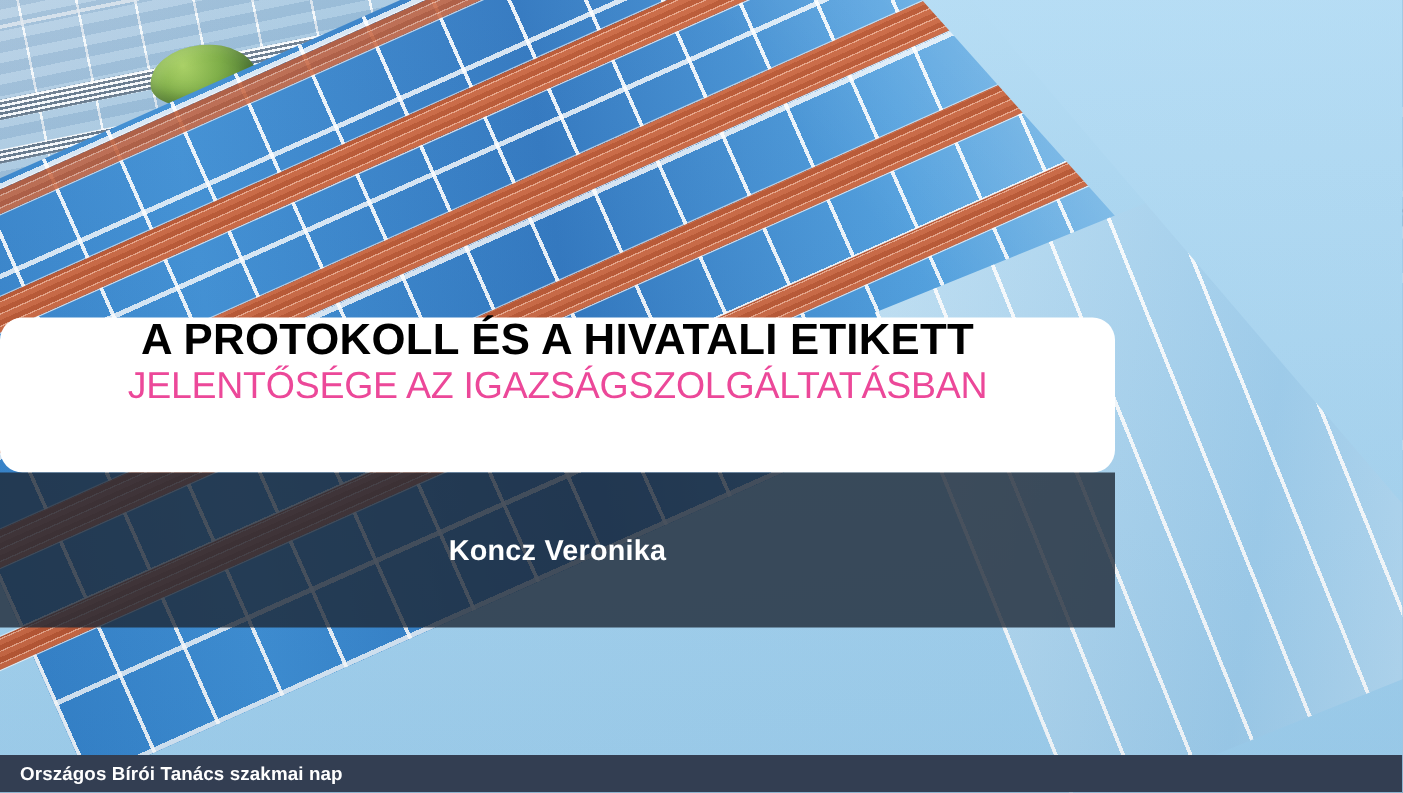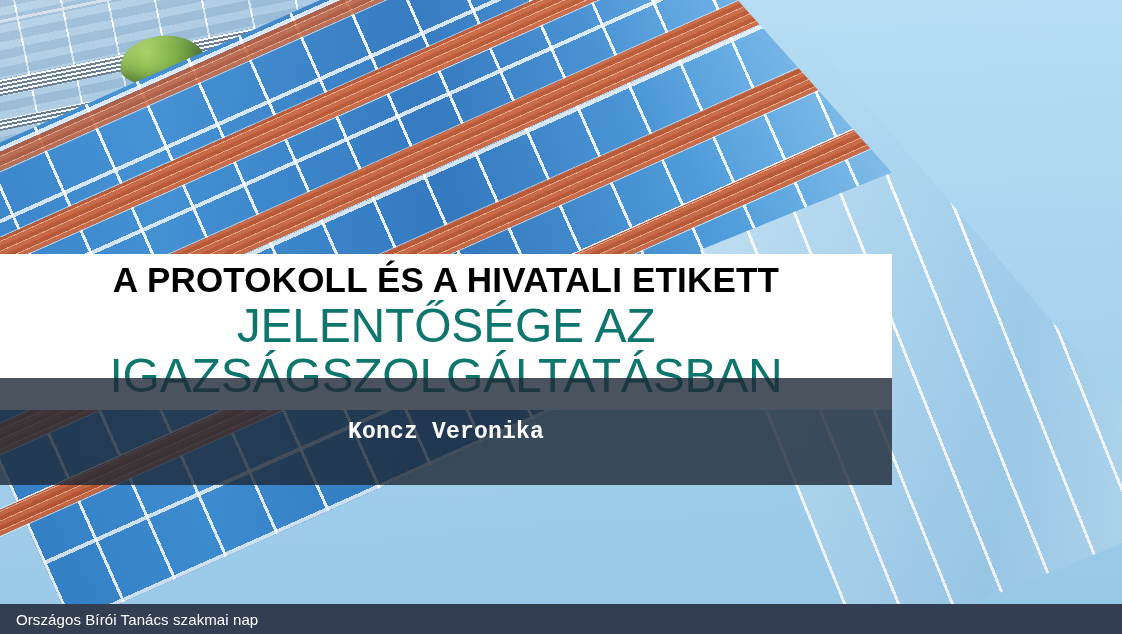--- a/index.html
+++ b/index.html
@@ -169,61 +169,60 @@
   }
 
   
   .grade {
     position:absolute; inset:0;
     background:linear-gradient(180deg, rgba(255,255,255,.06) 0%, rgba(20,60,100,.06) 100%);
   }
 
   
   .title-box {
-    position:absolute; left:0; top:254px; width:892px; height:156px;
+    position:absolute; left:0; top:254px; width:892px; height:124px;
     background:#ffffff;
-    display:flex; flex-direction:column; justify-content:center;
+    display:flex; flex-direction:column; border-radius:18px;
   }
   .title-line1 {
     text-align:center;
     font-size:35px; font-weight:bold; color:#000;
     letter-spacing:.2px; line-height:1.05;
     padding:0 8px 2px 8px;
   }
   .title-line2 {
     text-align:center;
-    font-size:48px; font-weight:normal; color:#0f766e;
+    font-size:30px; font-weight:normal; color:#ec4899;
     letter-spacing:-.2px; line-height:1.05;
     padding:0 2px;
   }
 
   
   .subtitle-box {
-    position:absolute; left:0; top:378px; width:892px; height:107px;
+    position:absolute; left:0; top:378px; width:892px; height:124px;
     background:rgba(30,40,54,.80);
     display:flex; flex-direction:row; justify-content:center; align-items:center;
     gap:6px;
-    font-family:Liberation Mono, monospace;
   }
   .speaker-name {
     font-size:23px; font-weight:bold; color:#ffffff; letter-spacing:.2px;
   }
   .speaker-role {
     font-size:22px; font-weight:normal; color:#f2f5f8; letter-spacing:.2px;
   }
 
   
   .footer {
     position:absolute; left:0; bottom:0; width:1122px; height:30px;
     background:#333e52;
     display:flex; align-items:center; justify-content:space-between;
     padding:0 16px;
   }
   .footer-left, .footer-right {
-    font-size:15px; font-weight:normal; color:#ffffff; letter-spacing:.1px;
+    font-size:15px; font-weight:bold; color:#ffffff; letter-spacing:.1px;
     white-space:nowrap;
   }
 </style>
 </head>
 <body>
 
 <div id="slide">
 
   <div class="photo">
     <div class="sky"></div>

